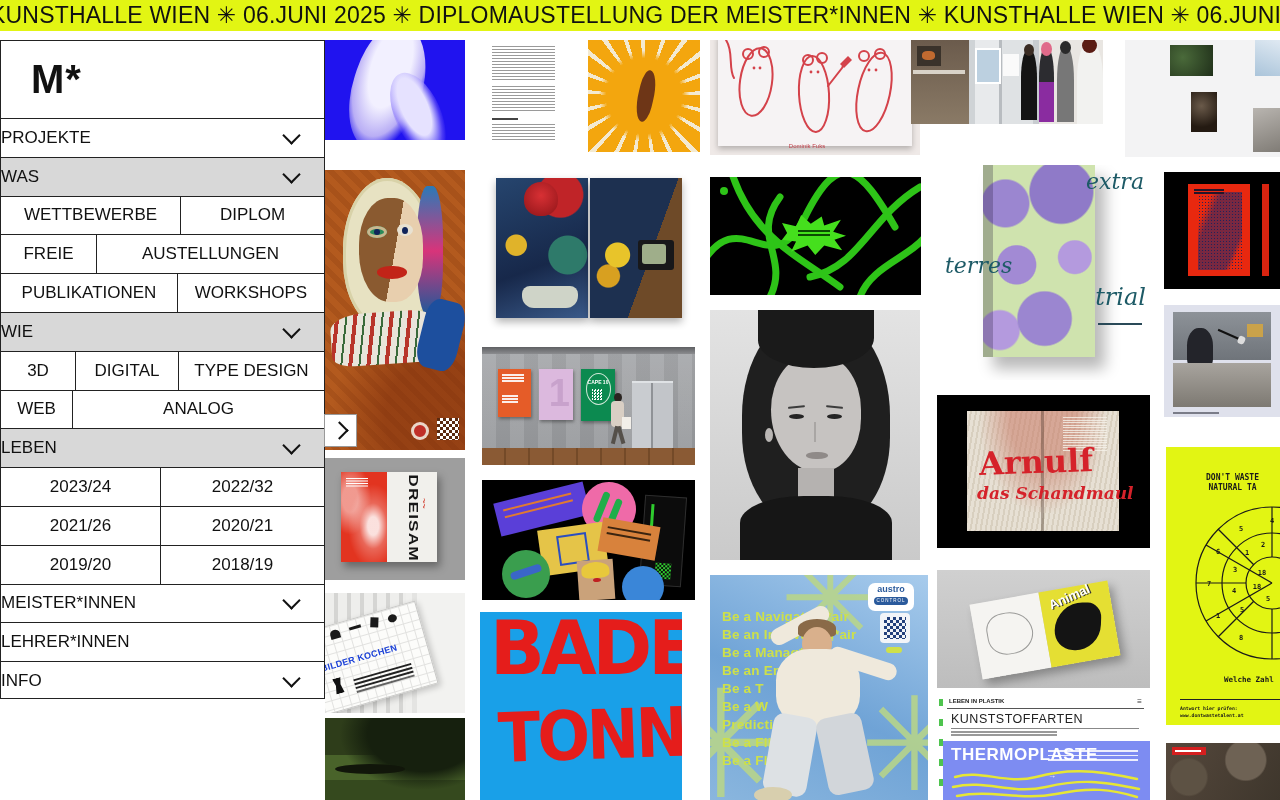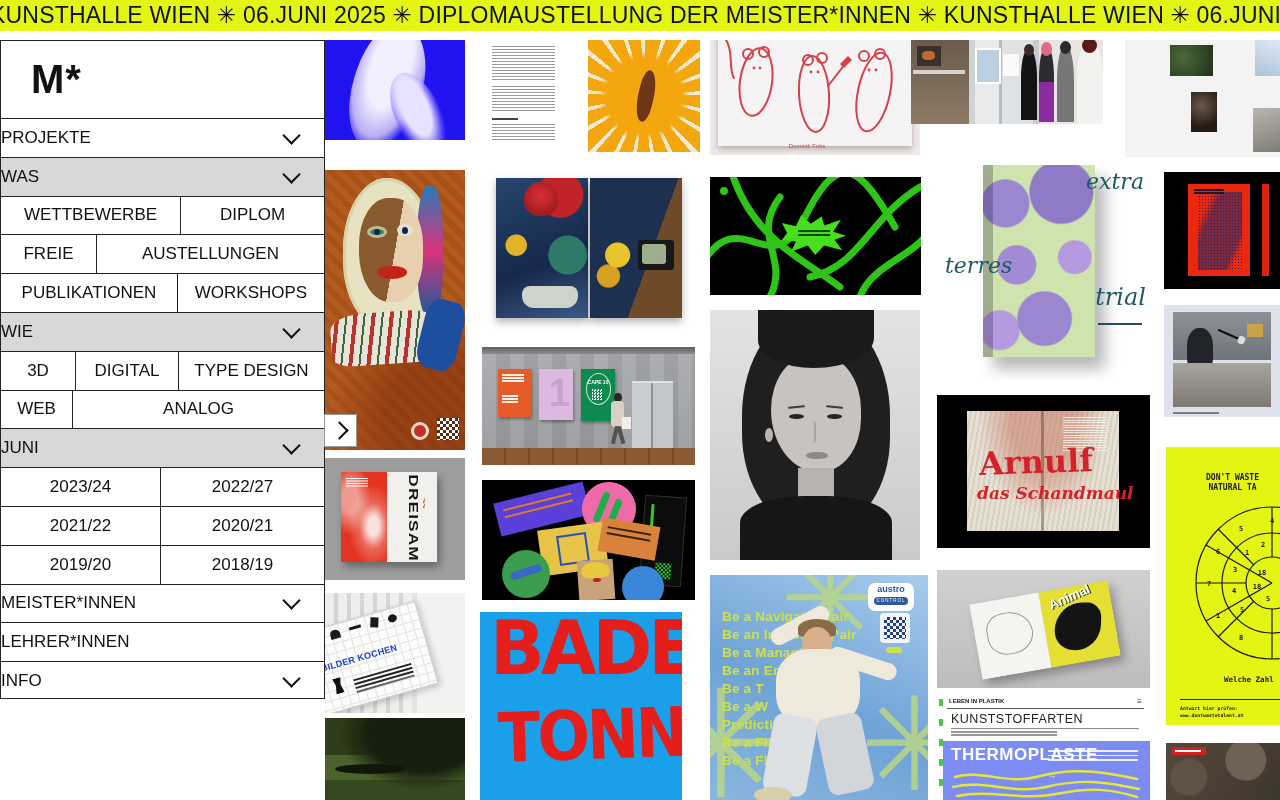--- a/index.html
+++ b/index.html
@@ -841,35 +841,35 @@
     <div class="srow">
       <div class="cell" style="width:72px">
           <span>WEB</span>
         </div>
       <div class="cell" style="flex:1">
           <span>ANALOG</span>
         </div>
     </div>
     <div class="srow gray">
       <div class="hcell">
-          <span>JUNI</span>
+          <span>LEBEN</span>
         <span class="chev"></span>
         </div>
     </div>
     <div class="srow">
       <div class="cell" style="width:160px">
           <span>2023/24</span>
         </div>
       <div class="cell" style="flex:1">
-          <span>2022/27</span>
+          <span>2022/32</span>
         </div>
     </div>
     <div class="srow">
       <div class="cell" style="width:160px">
-          <span>2021/22</span>
+          <span>2021/26</span>
         </div>
       <div class="cell" style="flex:1">
           <span>2020/21</span>
         </div>
     </div>
     <div class="srow">
       <div class="cell" style="width:160px">
           <span>2019/20</span>
         </div>
       <div class="cell" style="flex:1">

